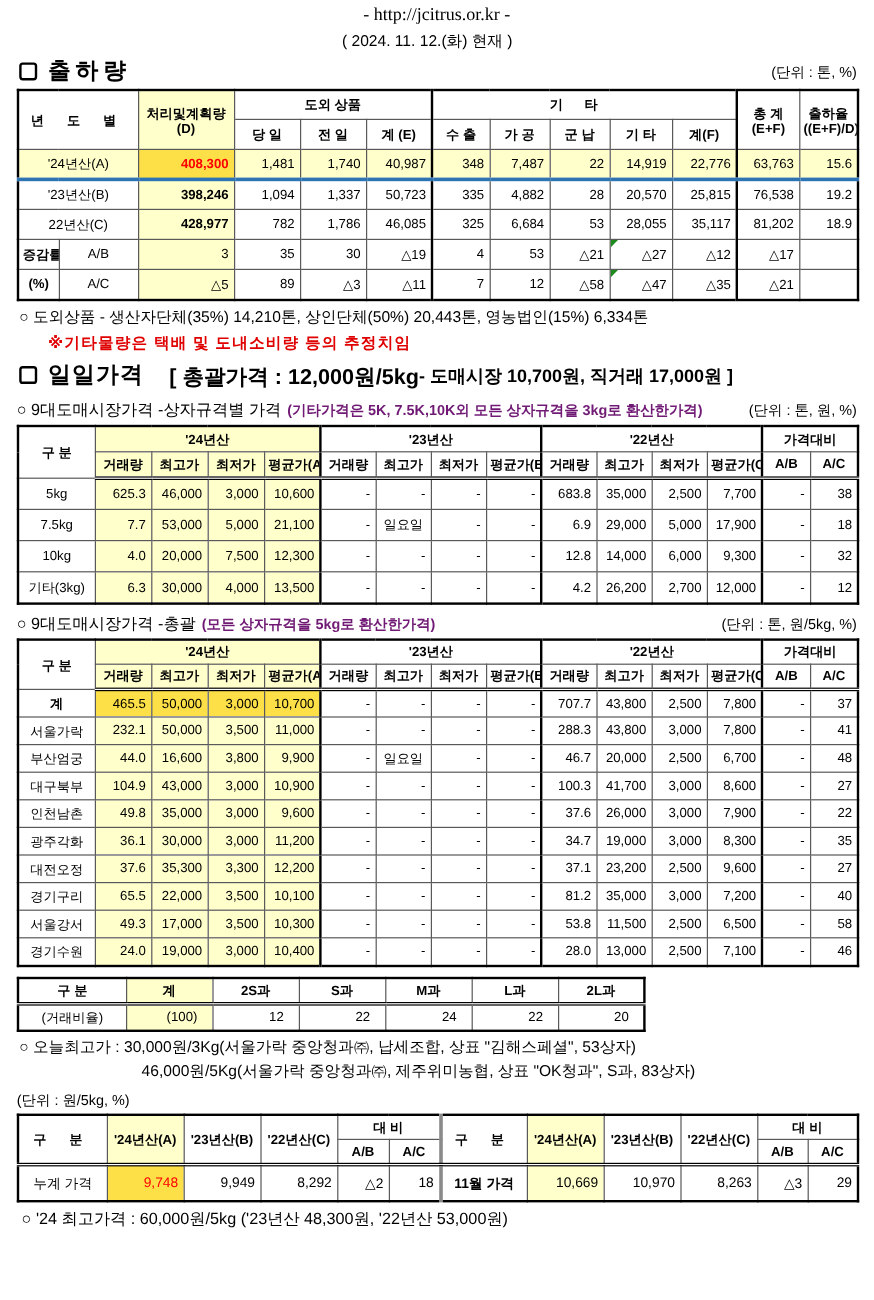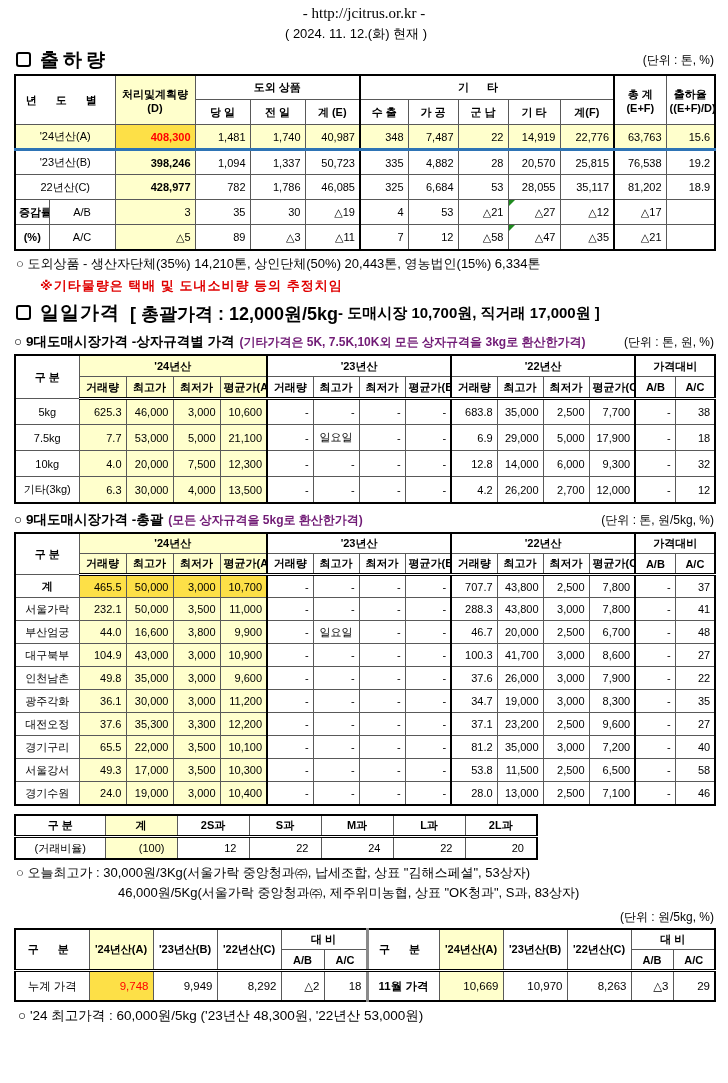--- a/index.html
+++ b/index.html
@@ -15,25 +15,25 @@
                 font-size:39px;letter-spacing:5px}
   .url{text-align:center;font-family:"Liberation Serif","DejaVu Serif",serif;font-size:15px;margin-top:1px}
   .asof{text-align:center;font-size:13px;padding-right:16px;margin-top:3px}
 
   
   .sec{display:flex;align-items:center;margin-top:7px}
   .ico{width:15px;height:15px;border:2px solid #000;border-radius:3px;display:inline-block;
        margin:0 9px 2px 2px;flex:0 0 auto}
   .sec-t{font-size:19px;font-weight:bold;letter-spacing:4px;line-height:1.1}
   .unit{margin-left:auto;font-size:12px;letter-spacing:0}
-  .sum1{font-size:18px;font-weight:bold;margin-left:10px;letter-spacing:0}
+  .sum1{font-size:18px;font-weight:bold;margin-left:21px;letter-spacing:0}
   .sum2{font-size:15px;font-weight:bold;letter-spacing:0}
 
   .sub{display:flex;align-items:flex-end;margin-top:7px}
-  .sub-l{font-size:13.5px;font-weight:bold}
+  .sub-l{font-size:13.5px;font-weight:normal}
   .sub-n{font-size:12px;font-weight:bold;color:#701a75;margin-left:5px}
 
   
   table{border-collapse:collapse;table-layout:fixed;width:700px;font-size:11px;margin-top:3px}
   table.frame{border:2px solid #000}
   th,td{border:1px solid #595959;padding:0 3px;white-space:nowrap;overflow:hidden;vertical-align:middle}
   th{font-weight:bold;text-align:center}
   .n{text-align:right;padding-right:4px}
   .c{text-align:center}
   .y{background:#FFFFCC}
@@ -65,21 +65,21 @@
   #monthly th{height:21px}
   #monthly td{height:30px;font-size:11.5px}
   #monthly thead tr:last-child th{border-bottom:none}
   #monthly thead{border-bottom:3px double #000}
 
   
   .note{font-size:13px;margin-top:4px;margin-left:2px}
   .note.red{color:#E00000;margin-left:26px;letter-spacing:1px;font-weight:bold}
   .note.ind{margin-left:104px;margin-top:2px}
   .bnote{font-size:13.5px;margin-top:5px;margin-left:4px}
-  .unit-line{text-align:right;font-size:12px;margin-top:7px}
+  .unit-line{font-size:12px;margin-top:7px}
 </style>
 </head>
 <body>
 
 <div class="page">
 
   <div class="url">- http://jcitrus.or.kr -</div>
   <div class="asof">( 2024.  11.  12.(화) 현재 )</div>
 
   <div class="sec">

